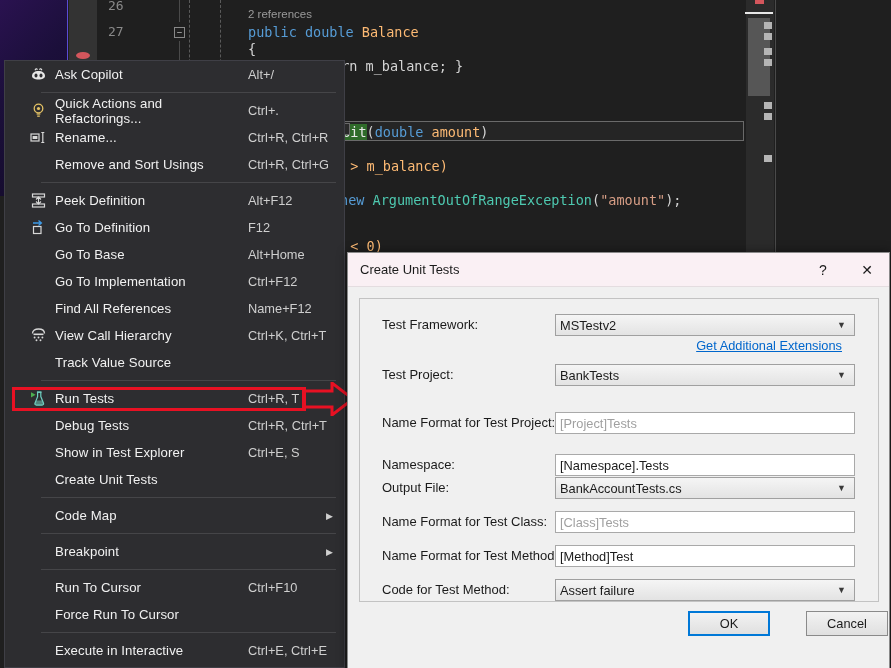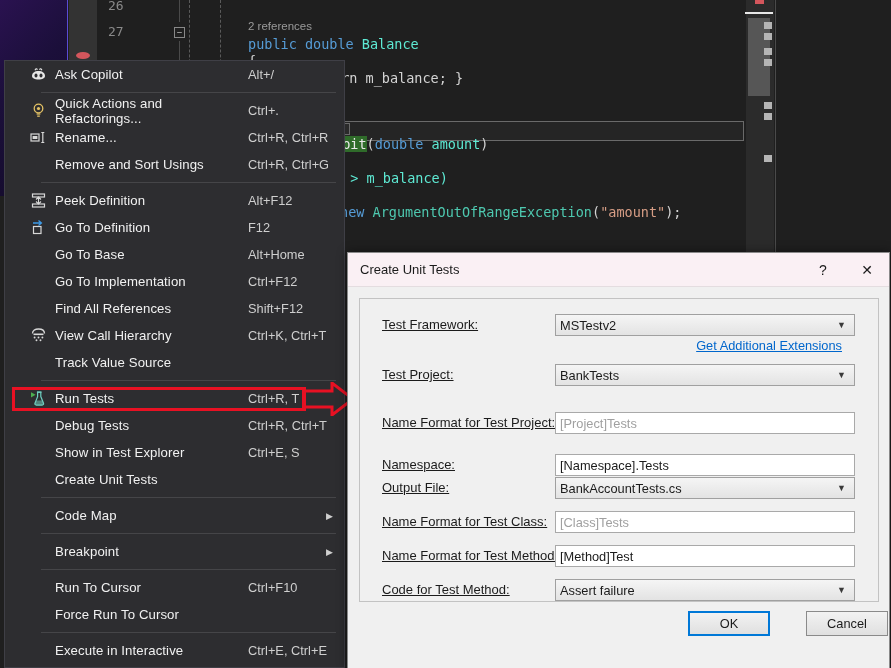--- a/index.html
+++ b/index.html
@@ -22,26 +22,26 @@
   }
   .gutter-strip {
     position: absolute; left: 69px; top: 0; width: 28px; height: 196px;
     background: #333333;
   }
   .gutter-dot {
     position: absolute; left: 76px; top: 52px; width: 14px; height: 7px;
     background: #d4565c; border-radius: 50%;
   }
 
-  .code-line { position: absolute; white-space: pre; font-family: "DejaVu Sans Mono", monospace; font-size: 13.5px; margin-top: 12px; }
+  .code-line { position: absolute; white-space: pre; font-family: "DejaVu Sans Mono", monospace; font-size: 13.5px; }
   .ln { color: #8a8a8a; font-family: "DejaVu Sans Mono", monospace; font-size: 13px; position: absolute; }
 
   .tok-kw   { color: #569cd6; }
   .tok-type { color: #4ec9b0; }
-  .tok-id   { color: #5eead4; }
+  .tok-id   { color: #fdba74; }
   .tok-ref  { color: #9a9a9a; font-family: "Liberation Sans", sans-serif; font-size: 11.5px; }
   .tok-str  { color: #d69d85; }
   .tok-punc { color: #d4d4d4; }
 
   .fold-box {
     position: absolute; width: 11px; height: 11px;
     border: 1px solid #888; color: #bbb; font-size: 9px; line-height: 9px;
     text-align: center; font-family: "DejaVu Sans Mono", monospace;
   }
   .vrule { position: absolute; width: 1px; background: #4a4a4a; }
@@ -107,21 +107,21 @@
     font-size: 14px; color: #1b1b1b; cursor: default;
   }
   .dlg-body { position: relative; height: 382px; background: #f0f0f0; }
   .group-box {
     position: absolute; left: 11px; top: 11px; width: 520px; height: 304px;
     border: 1px solid #c3c3c3; background: #f0f0f0;
   }
 
   .field-row { position: absolute; left: 0; width: 100%; height: 28px; }
   .field-label {
-    position: absolute; left: 22px; font-size: 13px; color: #1b1b1b; line-height: 28px; text-decoration: underline;
+    position: absolute; left: 22px; font-size: 13px; color: #1b1b1b; line-height: 28px;
   }
   .combo {
     position: absolute; left: 195px; width: 300px; height: 22px;
     background: linear-gradient(#f5f5f5, #e3e3e3);
     border: 1px solid #a0a0a0;
     font-size: 12.8px; color: #1b1b1b;
     display: flex; align-items: center; padding: 0 0 0 4px;
     top: 3px;
   }
   .combo .caret { margin-left: auto; padding-right: 8px; font-size: 9px; color: #3a3a3a; }
@@ -274,21 +274,21 @@
         <div class="ctx-shortcut">Alt+Home</div>
       </div>
       <div class="ctx-row">
         <div class="ctx-icon"></div>
         <div class="ctx-label">Go To Implementation</div>
         <div class="ctx-shortcut">Ctrl+F12</div>
       </div>
       <div class="ctx-row">
         <div class="ctx-icon"></div>
         <div class="ctx-label">Find All References</div>
-        <div class="ctx-shortcut">Shift+F12</div>
+        <div class="ctx-shortcut">Name+F12</div>
       </div>
       <div class="ctx-row">
         <div class="ctx-icon">
           <svg width="17" height="17" viewBox="0 0 17 17">
             <path d="M2.5 6.5c0-3 2.7-4.5 6-4.5s6 1.5 6 4.5" stroke="#d8d8d8" stroke-width="1.3" fill="none"></path>
             <rect x="3.5" y="6.5" width="10" height="1.6" fill="#d8d8d8"></rect>
             <circle cx="4.6" cy="10.5" r=".95" fill="#d8d8d8"></circle>
             <circle cx="8.5" cy="10.5" r=".95" fill="#d8d8d8"></circle>
             <circle cx="12.4" cy="10.5" r=".95" fill="#d8d8d8"></circle>
             <circle cx="6.5" cy="13.2" r=".95" fill="#d8d8d8"></circle>

